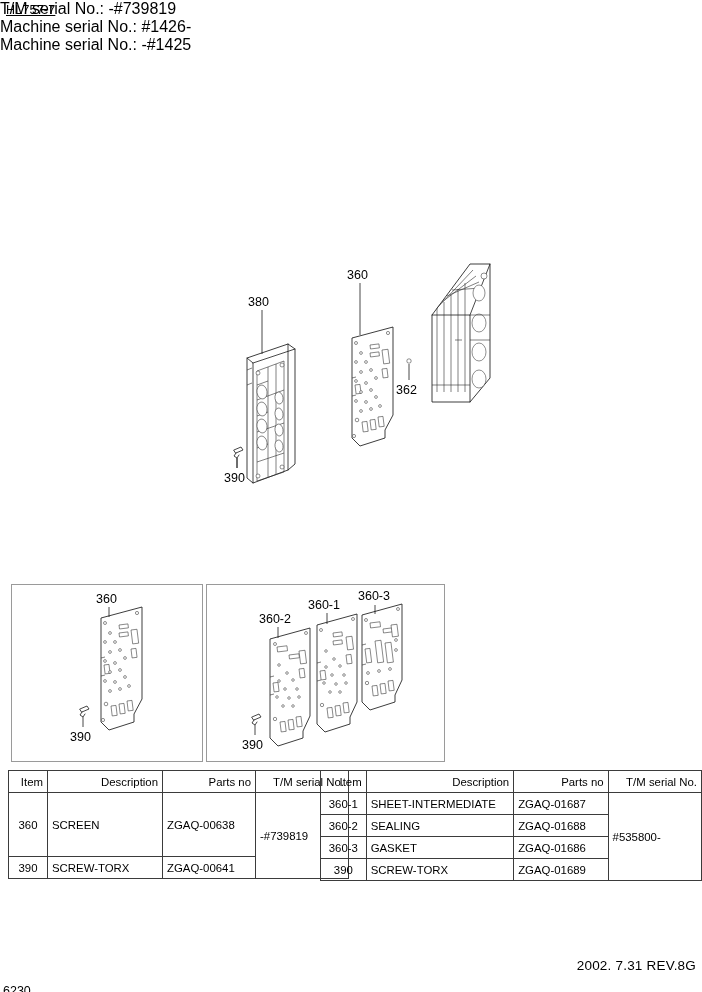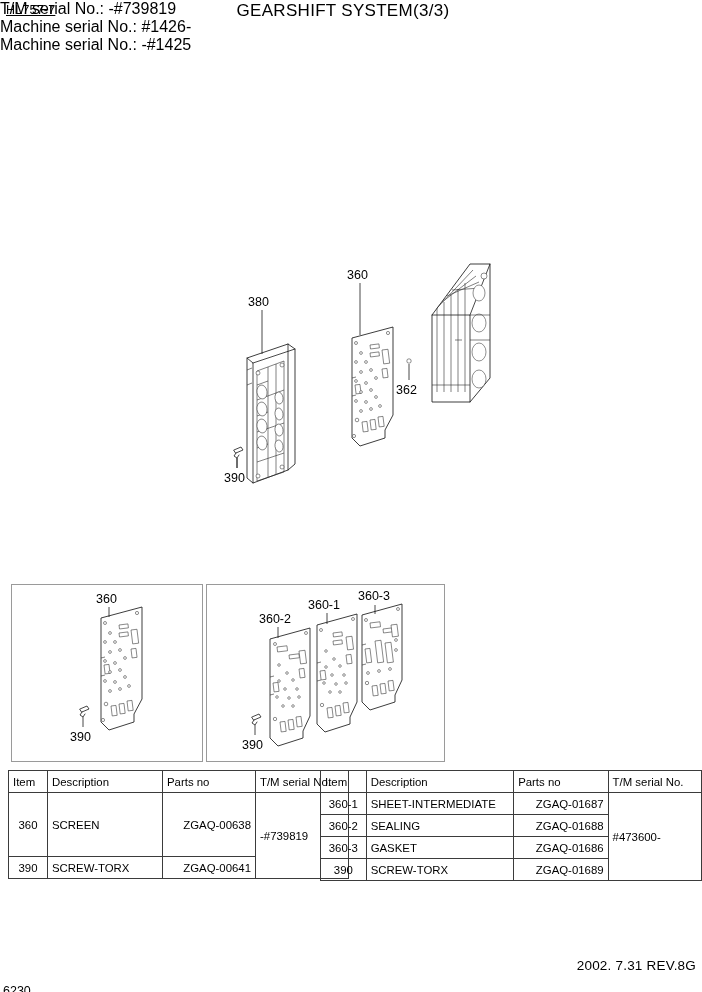--- a/index.html
+++ b/index.html
@@ -39,24 +39,24 @@
     position:absolute;border-collapse:collapse;
     font-size:11.4px;
   }
   .parts-table td,.parts-table th{
     border:1px solid #3b3b3b;
     padding:0 4px;
     font-weight:normal;
     height:21px;
     white-space:nowrap;
   }
-  .parts-table th{text-align:left;height:21px;}
+  .parts-table th{text-align:right;height:21px;}
   .c-item{text-align:center;}
   .c-desc{text-align:left;margin-left:14px;}
-  .c-part{text-align:right;}
+  .c-part{text-align:left;}
 
   #table-left{left:8px;top:770px;}
   #table-right{left:320px;top:770px;}
 
   #table-left .w-item{width:30px;}
   #table-left .w-desc{width:106px;}
   #table-left .w-part{width:84px;}
   #table-left .w-serial{width:84px;}
 
   #table-right .w-item{width:42px;}
@@ -82,21 +82,20 @@
   .callout{font-family:"Liberation Sans",sans-serif;font-size:12.5px;fill:#000;}
   .plate-face{fill:#ffffff;stroke:#1a1a1a;stroke-width:0.85;stroke-linejoin:round;}
   .hole{fill:#ffffff;stroke:#333;stroke-width:0.55;}
 </style>
 </head>
 <body>
 
 <div class="page">
 
   <div id="model-code">HL757-7</div>
-  <div id="page-title"><span>GEARSHIFT SYSTEM(3/3)</span></div>
 
   <div id="main-figure">
     <svg width="702" height="500" viewBox="0 0 702 500">
 
       <g>
 
         <path class="plate-face" d="M247 318 L288 304 L295 309 L295 424 L288 430 L253 443 L247 438 Z"></path>
         <path class="ln" d="M247 318 L253 323 L253 443"></path>
         <path class="ln" d="M253 323 L295 309"></path>
 
@@ -394,21 +393,21 @@
         <th class="w-desc">Description</th>
         <th class="w-part">Parts no</th>
         <th class="w-serial">T/M serial No.</th>
       </tr>
     </thead>
     <tbody>
       <tr>
         <td class="c-item">360-1</td>
         <td class="c-desc">SHEET-INTERMEDIATE</td>
         <td class="c-part">ZGAQ-01687</td>
-        <td class="serial-merged" rowspan="4">#473600-</td>
+        <td class="serial-merged" rowspan="4">#535800-</td>
       </tr>
       <tr>
         <td class="c-item">360-2</td>
         <td class="c-desc">SEALING</td>
         <td class="c-part">ZGAQ-01688</td>
       </tr>
       <tr>
         <td class="c-item">360-3</td>
         <td class="c-desc">GASKET</td>
         <td class="c-part">ZGAQ-01686</td>

